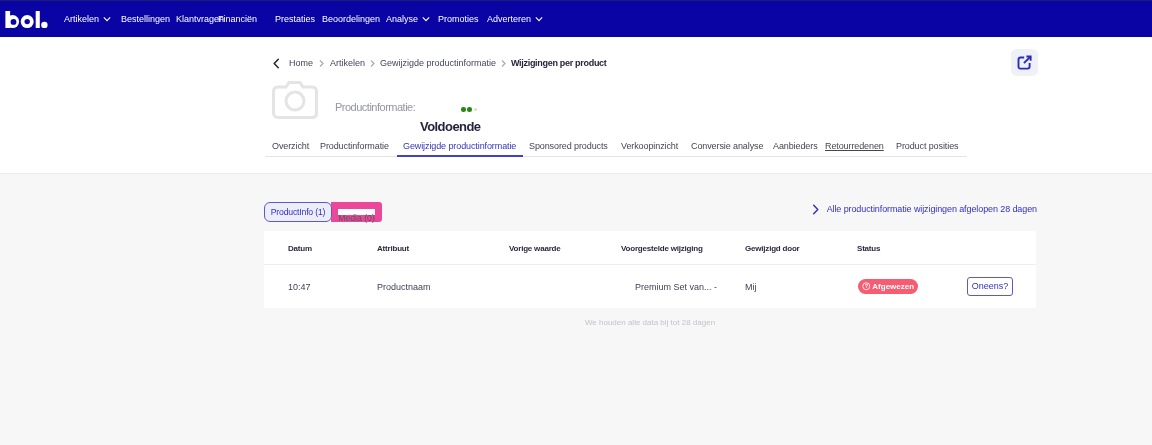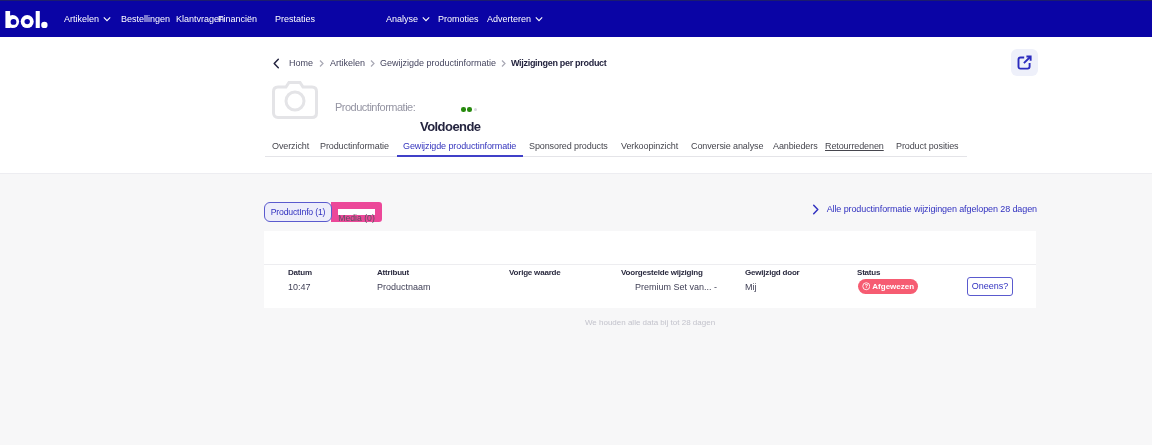--- a/index.html
+++ b/index.html
@@ -26,21 +26,21 @@
   #gray { position:absolute; left:0; top:174px; width:1152px; height:271px; background:#f7f7f8; }
 
   
   #btn1 { position:absolute; left:264px; top:202px; width:68px; height:20px; background:#ededfa; border:1px solid #5a5ace; border-radius:6px; color:#3232c0; font-size:8.7px; letter-spacing:-0.2px; text-align:center; line-height:18px; z-index:2; }
   #btn2 { position:absolute; left:331px; top:202px; width:51px; height:20px; background:#fff; border:7px solid #ec4899; border-radius:0 3px 3px 0; color:#55555f; font-size:8.7px; text-align:center; line-height:18px; }
 
   #alllink { position:absolute; top:204px; right:115px; font-size:9px; letter-spacing:-0.1px; color:#3232c0; white-space:nowrap; }
 
   
   #table { position:absolute; left:264px; top:231px; width:772px; height:77px; background:#fff; }
-  .th { position:absolute; top:244px; font-size:8px; font-weight:bold; color:#2b2b40; letter-spacing:-0.2px;margin-top:24px; }
+  .th { position:absolute; top:244px; font-size:8px; font-weight:bold; color:#2b2b40; letter-spacing:-0.2px; }
   #hline { position:absolute; left:264px; top:264px; width:772px; height:1px; background:#ededf0; }
   .td { position:absolute; top:282px; font-size:9px; color:#3f3f55; }
 
   #pill { position:absolute; left:858px; top:279px; width:60px; height:15px; background:#f65c72; border-radius:8px; color:#fff; font-size:8px; font-weight:bold; line-height:15px; text-align:center; }
   #oneens { position:absolute; left:967px; top:277px; width:46px; height:19px; background:#fff; border:1px solid #5a5ace; border-radius:3px; color:#3232c0; font-size:9px; text-align:center; line-height:17px; }
 
   #footnote { position:absolute; left:264px; top:318px; width:772px; text-align:center; font-size:8px; color:#c3c3cc; }
 </style>
 </head>
 <body>
@@ -56,20 +56,21 @@
     <circle cx="13.5" cy="20.9" r="2.9" fill="#0a04a5"></circle>
     <circle cx="27.2" cy="20.6" r="2.7" fill="#0a04a5"></circle>
   </svg>
   <div class="navitem" style="left:64px;">Artikelen<svg class="chev" viewBox="0 0 10 10">
         <polyline points="1,3 5,7 9,3" fill="none" stroke="#fff" stroke-width="1.4"></polyline>
       </svg></div>
   <div class="navitem" style="left:121px;">Bestellingen</div>
   <div class="navitem" style="left:176px;">Klantvragen</div>
   <div class="navitem" style="left:218px;">Financiën</div>
   <div class="navitem" style="left:275px;">Prestaties</div>
+  <div class="navitem" style="left:322px;">Beoordelingen</div>
   <div class="navitem" style="left:386px;">Analyse<svg class="chev" viewBox="0 0 10 10">
         <polyline points="1,3 5,7 9,3" fill="none" stroke="#fff" stroke-width="1.4"></polyline>
       </svg></div>
   <div class="navitem" style="left:438px;">Promoties</div>
   <div class="navitem" style="left:487px;">Adverteren<svg class="chev" viewBox="0 0 10 10">
         <polyline points="1,3 5,7 9,3" fill="none" stroke="#fff" stroke-width="1.4"></polyline>
       </svg></div>
 </div>
 
 <div id="crumbrow"></div>

